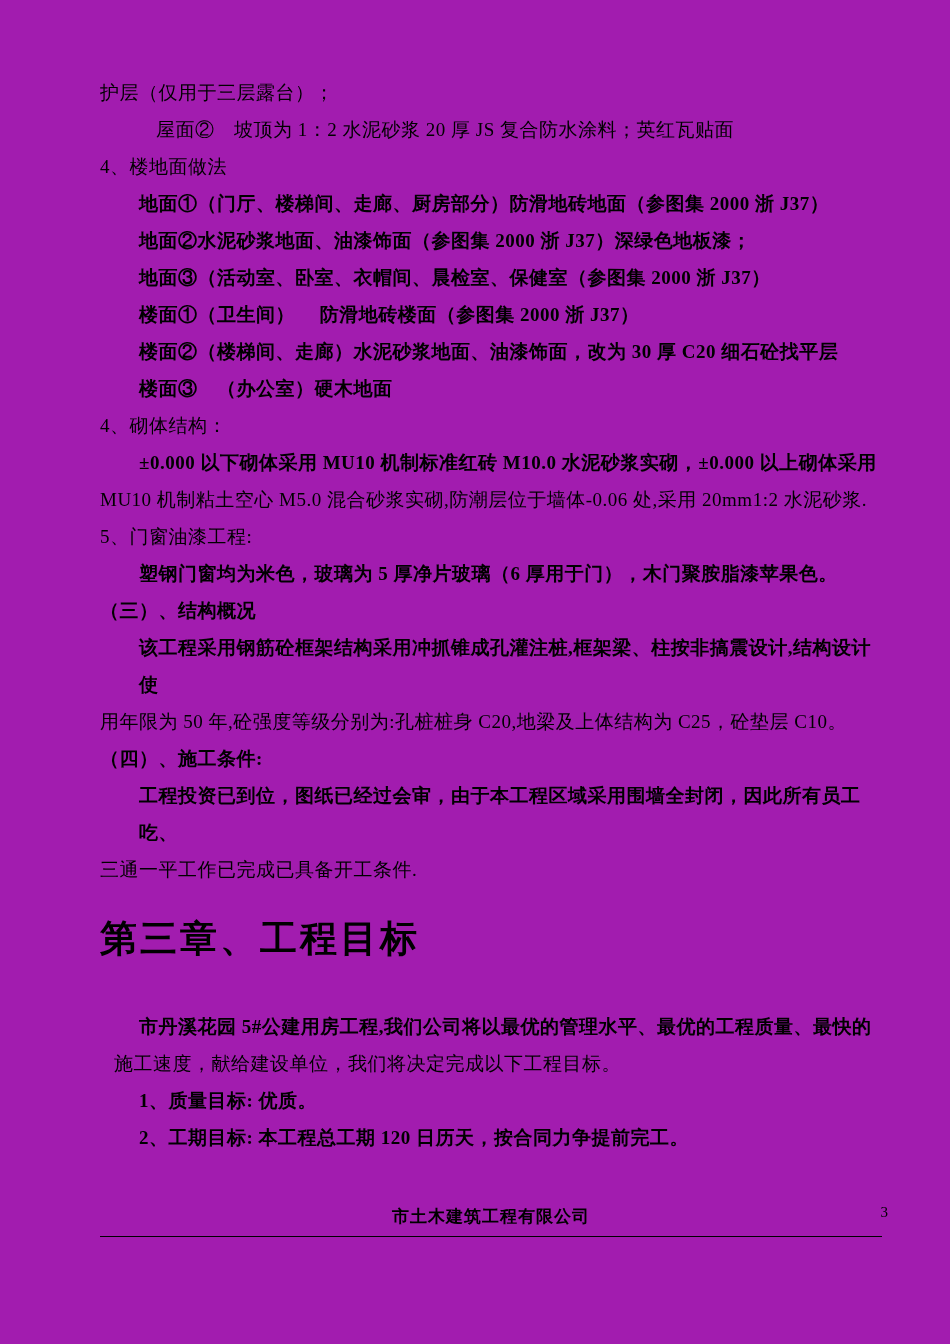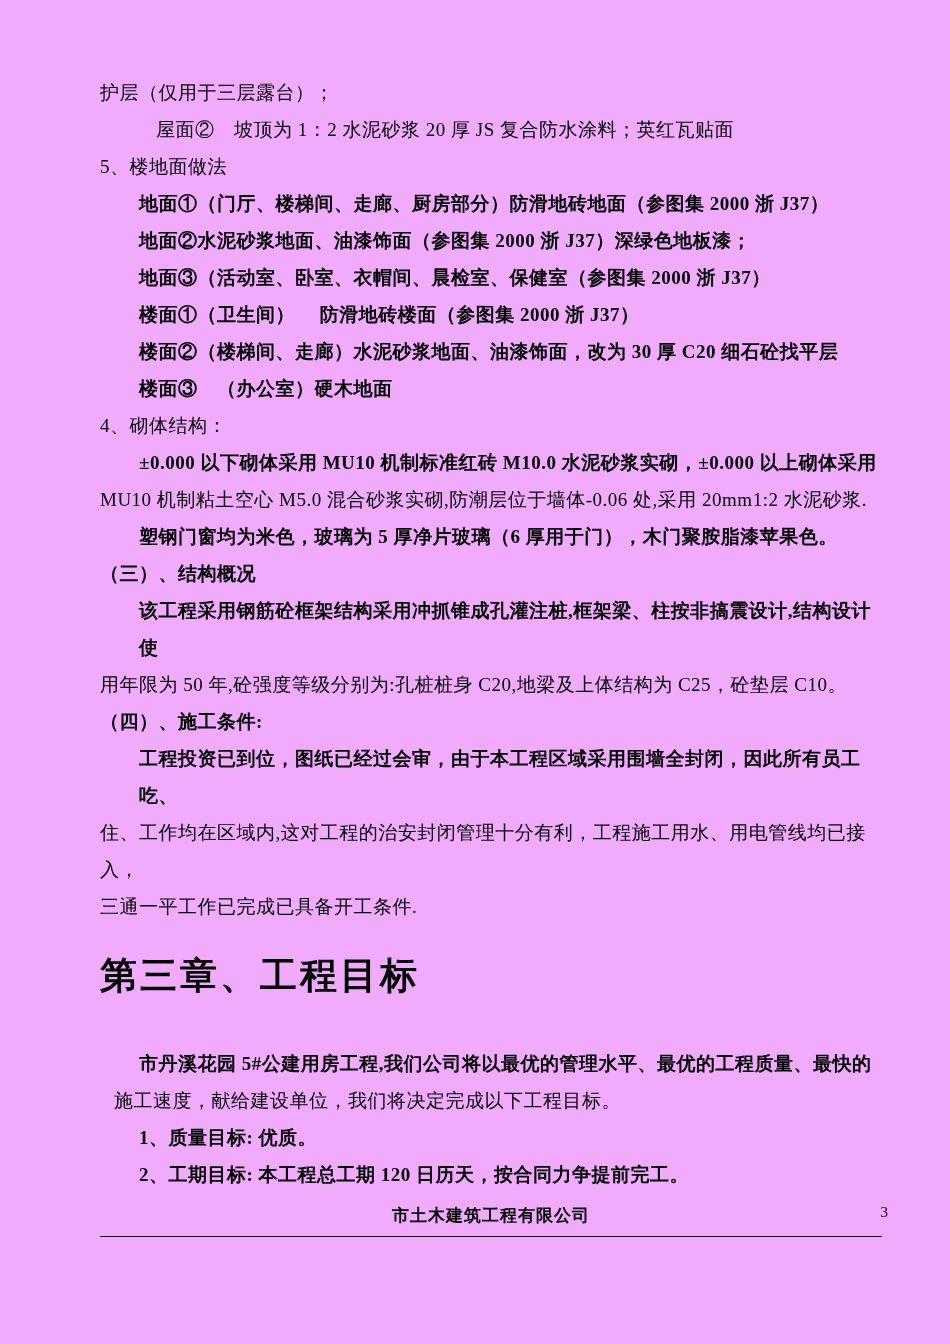--- a/index.html
+++ b/index.html
@@ -1,21 +1,21 @@
 <!DOCTYPE html>
 <html><head>
 <meta charset="utf-8">
 <style>
   * { margin: 0; padding: 0; box-sizing: border-box; }
   html, body { background: #ffffff; }
   .page {
     position: relative;
     width: 950px;
     height: 1344px;
-    background: #f0abfc;
+    background: #a21caf;
     color: #000000;
     font-family: "Liberation Serif", "DejaVu Serif", serif;
     overflow: hidden;
   }
   .content {
     position: absolute;
     top: 74px;
     left: 100px;
     right: 68px;
   }
@@ -43,21 +43,20 @@
     left: 100px;
     right: 68px;
     top: 1202px;
     text-align: center;
   }
   .footer-company {
     font-size: 17px;
     font-weight: bold;
     letter-spacing: 1px;
     line-height: 30px;
-    font-family: Liberation Mono, monospace;
   }
   .footer-line {
     border-bottom: 1.5px solid #000;
     margin-top: 4px;
   }
   .page-number {
     position: absolute;
     right: 62px;
     top: 1200px;
     font-size: 15px;
@@ -65,37 +64,37 @@
   }
 </style>
 </head>
 <body>
 
 <div class="page">
   <div class="content">
 
     <div class="line">护层（仅用于三层露台）；</div>
     <div class="line ind-2">屋面②　坡顶为 1：2 水泥砂浆 20 厚 JS 复合防水涂料；英红瓦贴面</div>
-    <div class="line">5、楼地面做法</div>
+    <div class="line">4、楼地面做法</div>
     <div class="line ind-1">地面①（门厅、楼梯间、走廊、厨房部分）防滑地砖地面（参图集 2000 浙 J37）</div>
     <div class="line ind-1">地面②水泥砂浆地面、油漆饰面（参图集 2000 浙 J37）深绿色地板漆；</div>
     <div class="line ind-1">地面③（活动室、卧室、衣帽间、晨检室、保健室（参图集 2000 浙 J37）</div>
     <div class="line ind-1">楼面①（卫生间）　 防滑地砖楼面（参图集 2000 浙 J37）</div>
     <div class="line ind-1">楼面②（楼梯间、走廊）水泥砂浆地面、油漆饰面，改为 30 厚 C20 细石砼找平层</div>
     <div class="line ind-1">楼面③　（办公室）硬木地面</div>
     <div class="line">4、砌体结构：</div>
     <div class="line ind-1">±0.000 以下砌体采用 MU10 机制标准红砖 M10.0 水泥砂浆实砌，±0.000 以上砌体采用</div>
     <div class="line">MU10 机制粘土空心 M5.0 混合砂浆实砌,防潮层位于墙体-0.06 处,采用 20mm1:2 水泥砂浆.</div>
+    <div class="line">5、门窗油漆工程:</div>
     <div class="line ind-1">塑钢门窗均为米色，玻璃为 5 厚净片玻璃（6 厚用于门），木门聚胺脂漆苹果色。</div>
     <div class="line bold">（三）、结构概况</div>
     <div class="line ind-1">该工程采用钢筋砼框架结构采用冲抓锥成孔灌注桩,框架梁、柱按非搞震设计,结构设计使</div>
     <div class="line">用年限为 50 年,砼强度等级分别为:孔桩桩身 C20,地梁及上体结构为 C25，砼垫层 C10。</div>
     <div class="line bold">（四）、施工条件:</div>
     <div class="line ind-1">工程投资已到位，图纸已经过会审，由于本工程区域采用围墙全封闭，因此所有员工吃、</div>
-    <div class="line">住、工作均在区域内,这对工程的治安封闭管理十分有利，工程施工用水、用电管线均已接入，</div>
     <div class="line">三通一平工作已完成已具备开工条件.</div>
 
     <div class="chapter-title">第三章、工程目标</div>
 
     <div class="line ind-1">市丹溪花园 5#公建用房工程,我们公司将以最优的管理水平、最优的工程质量、最快的</div>
     <div class="line ind-sm">施工速度，献给建设单位，我们将决定完成以下工程目标。</div>
     <div class="line ind-1">1、质量目标: 优质。</div>
     <div class="line ind-1">2、工期目标: 本工程总工期 120 日历天，按合同力争提前完工。</div>
     <div class="gap"></div>
 

